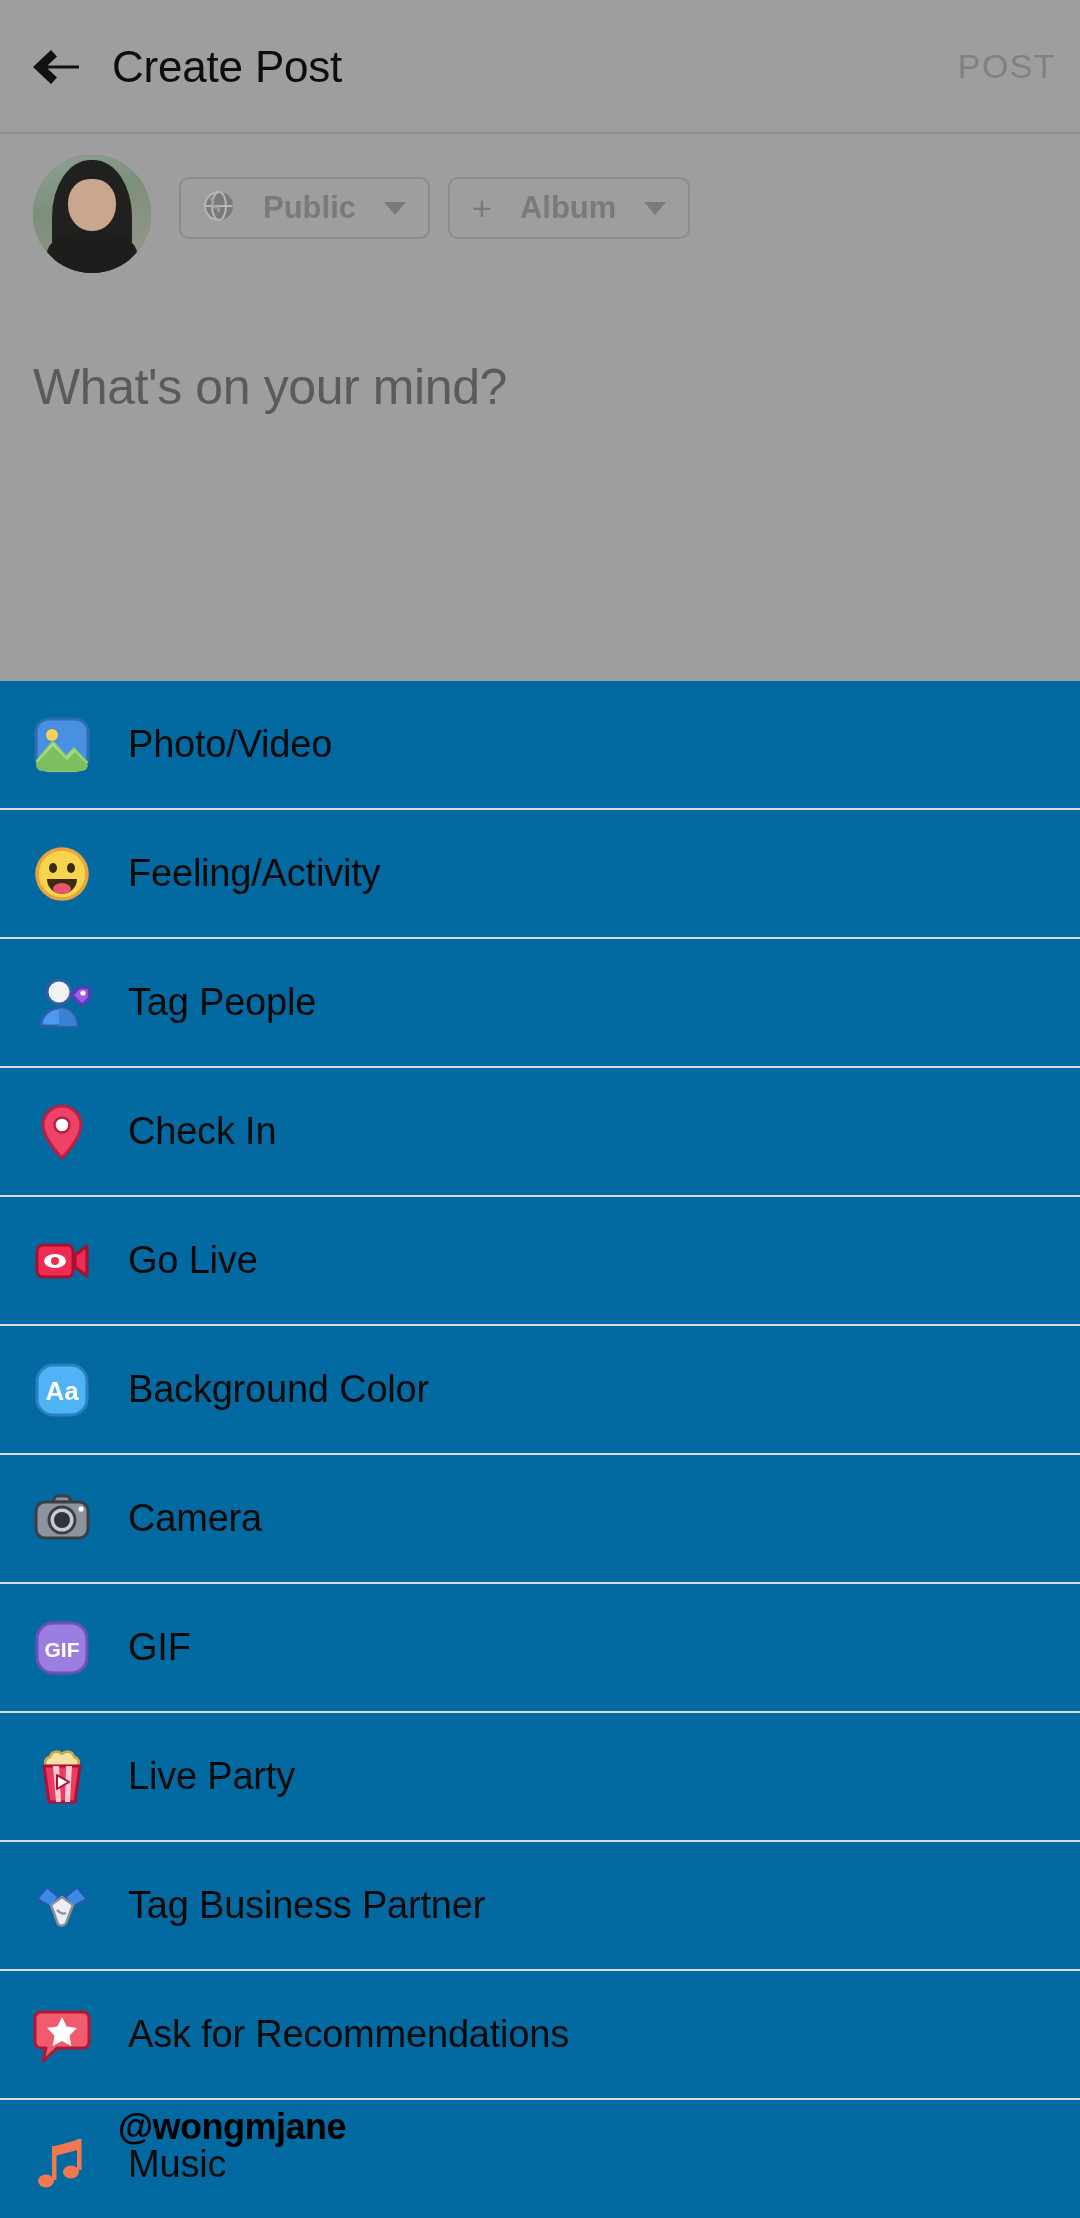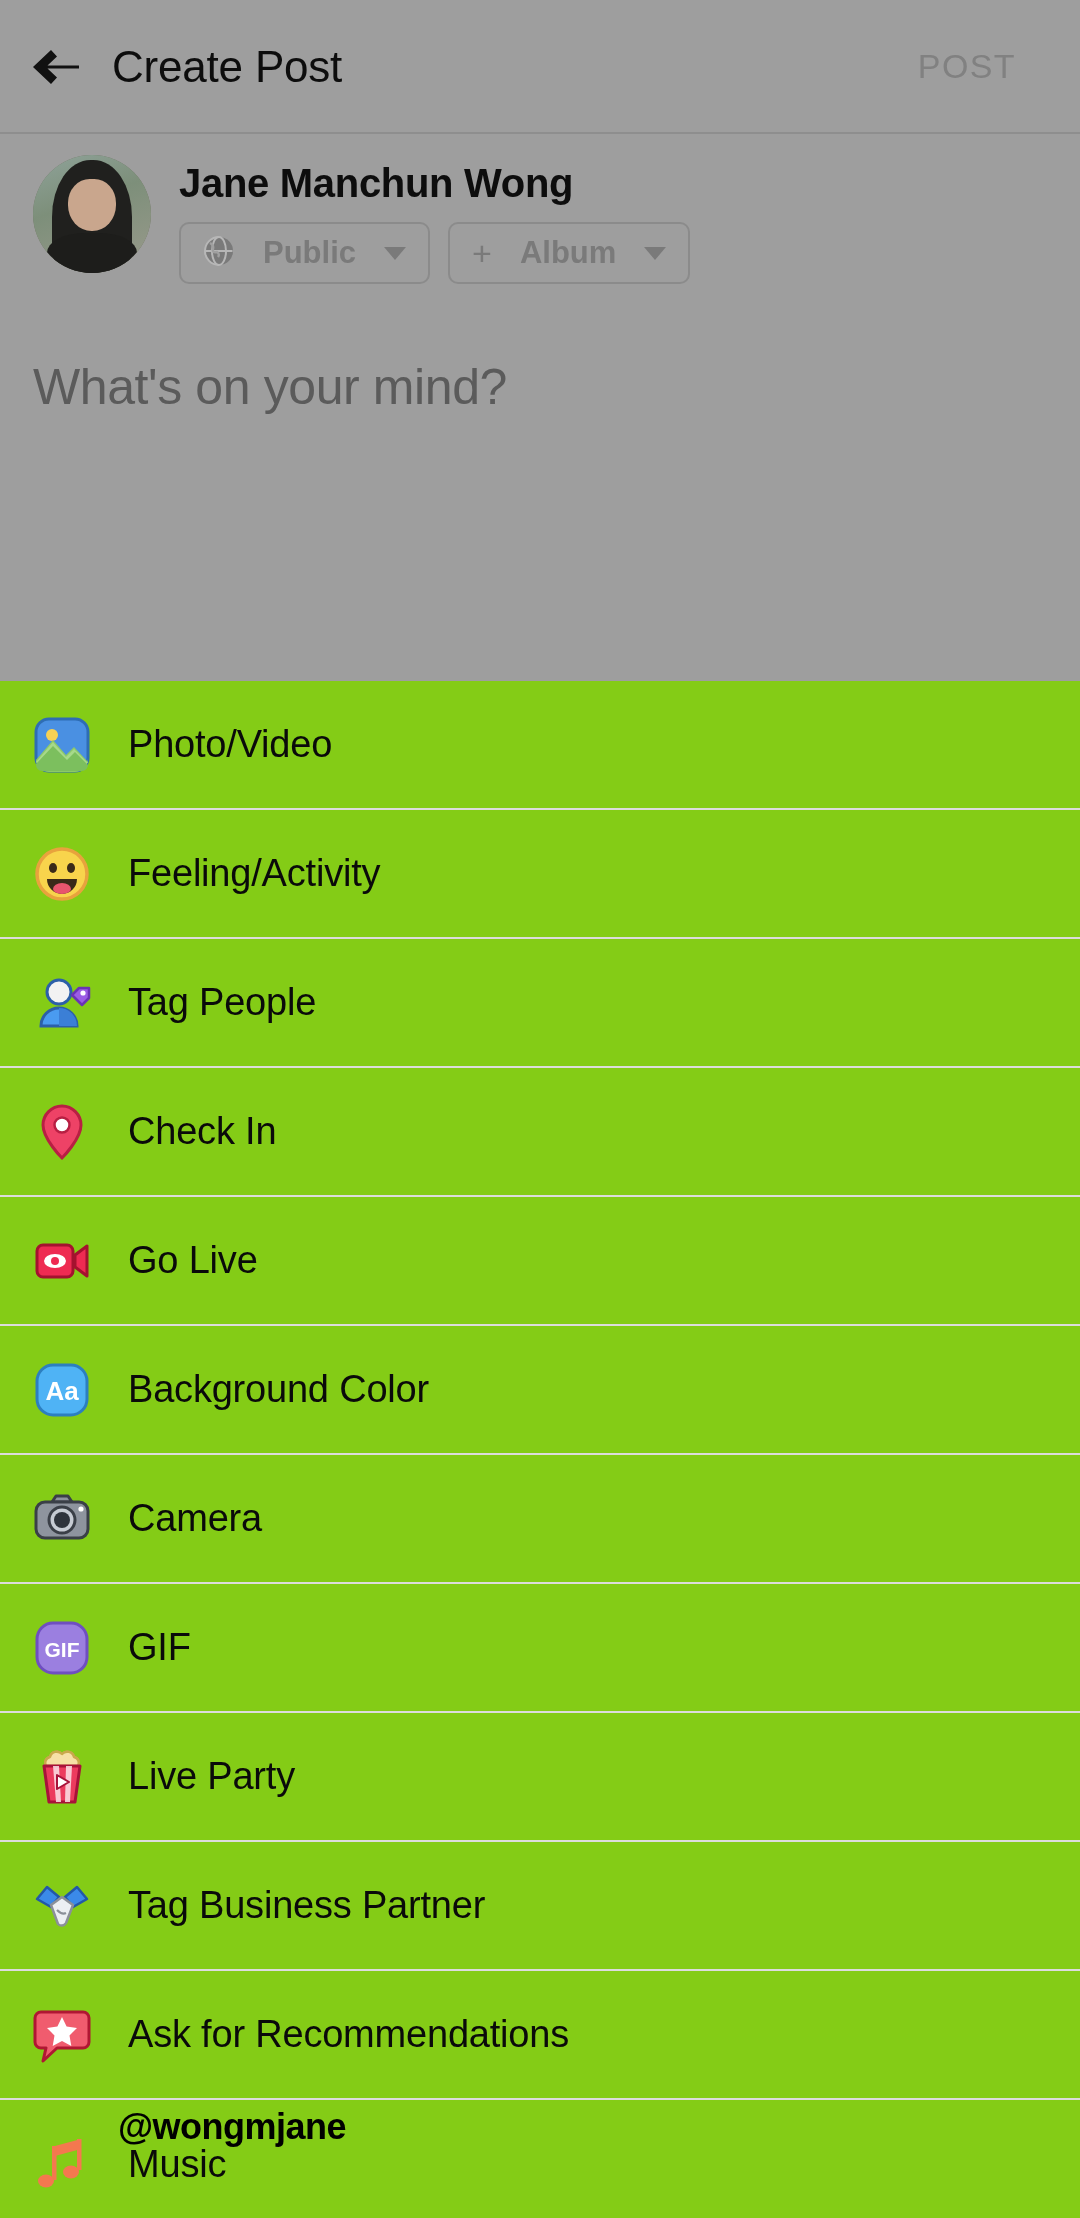--- a/index.html
+++ b/index.html
@@ -31,21 +31,21 @@
     display:flex; align-items:center; justify-content:center;
     flex:0 0 auto;
   }
   .back-btn svg { display:block; }
   .appbar-title {
     font-size:44px; color:#0d0d0d; letter-spacing:-0.2px;
     white-space:nowrap; flex:1 1 auto;
   }
   .post-btn {
     font-size:34px; color:#818181; letter-spacing:1.4px;
-    padding-right:64px; flex:0 0 auto; white-space:nowrap;
+    padding-right:24px; flex:0 0 auto; white-space:nowrap;
   }
 
   
   .author-row {
     position:absolute; left:0; top:155px; width:1080px;
     display:flex; align-items:flex-start;
   }
   .avatar {
     width:118px; height:118px; border-radius:50%;
     margin-left:33px; flex:0 0 auto; overflow:hidden;
@@ -82,21 +82,21 @@
     position:absolute; left:33px; top:358px; width:900px;
     font-size:50px; color:#5b5b5b; letter-spacing:-0.4px;
   }
 
   
   .sheet { position:absolute; left:0; top:681px; width:1080px; background:#ffffff; }
   .row {
     position:relative; height:129px; width:1080px;
     display:flex; align-items:center;
     border-bottom:2px solid #dcdcdc;
-    background:#84cc16;
+    background:#0369a1;
   }
   .row:last-child { border-bottom:none; }
   .row-icon {
     width:60px; height:60px; margin-left:33px;
     flex:0 0 auto; display:flex; align-items:center; justify-content:flex-start;
   }
   .row-icon svg { display:block; }
   .row-label {
     margin-left:35px; font-size:38px; color:#0a0a0a;
     letter-spacing:-0.2px; white-space:nowrap;
@@ -130,21 +130,20 @@
     <div class="appbar-divider"></div>
 
     <div class="author-row">
       <div class="avatar">
         <div class="sky"></div>
         <div class="hair"></div>
         <div class="face"></div>
         <div class="body"></div>
       </div>
       <div class="author-meta">
-        <div class="author-name">Jane Manchun Wong</div>
         <div class="chips">
 
           <div class="chip">
             <span>
               <svg width="32" height="32" viewBox="0 0 32 32">
                 <circle cx="16" cy="16" r="14" fill="#7a7a7a"></circle>
                 <path d="M16 2 a14 14 0 0 0 0 28" fill="none" stroke="#b7b7b7" stroke-width="2"></path>
                 <ellipse cx="16" cy="16" rx="7" ry="14" fill="none" stroke="#b7b7b7" stroke-width="2"></ellipse>
                 <line x1="2.5" y1="16" x2="29.5" y2="16" stroke="#b7b7b7" stroke-width="2"></line>
                 <path d="M7 8 q4 2 3 6 t4 3 q3 2 1 5" fill="none" stroke="#a0a0a0" stroke-width="2.4"></path>

